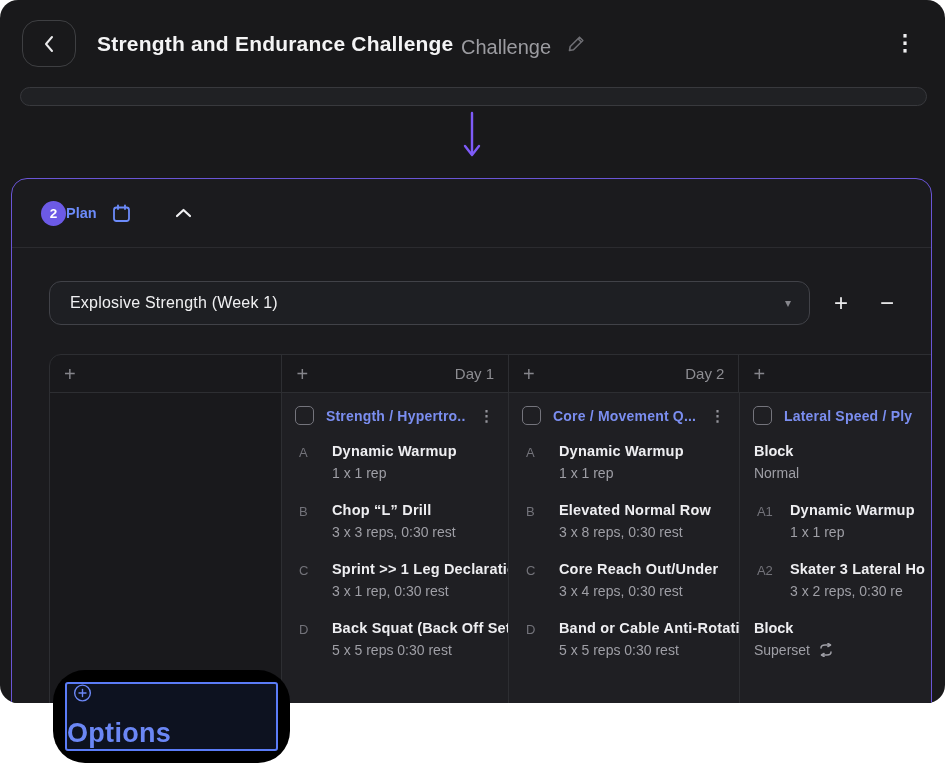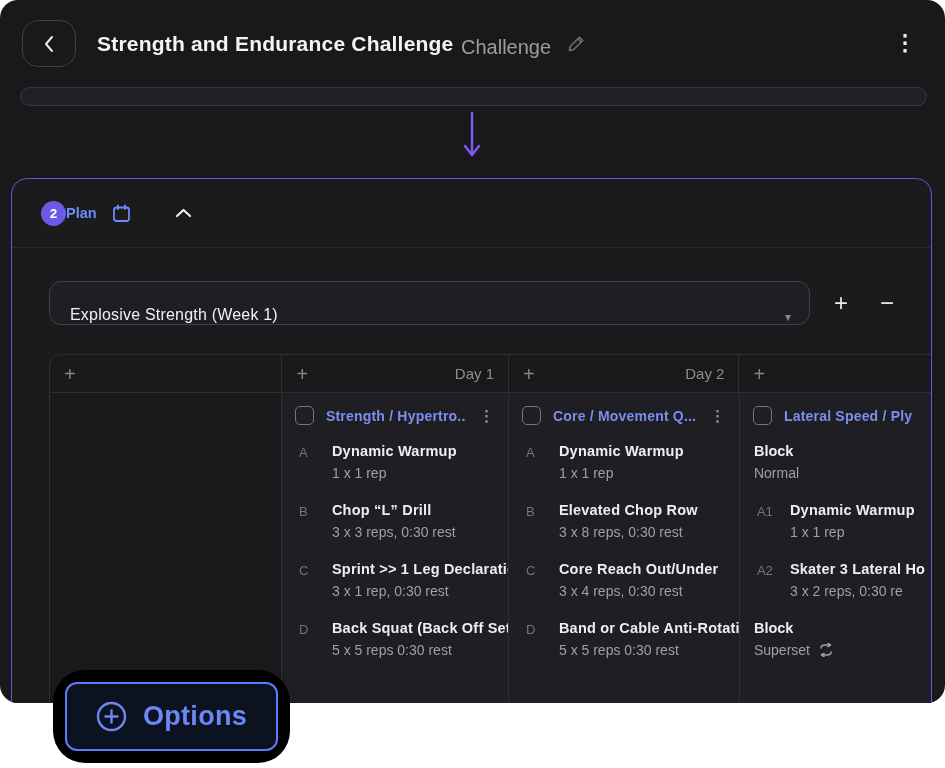--- a/index.html
+++ b/index.html
@@ -67,21 +67,21 @@
     display:flex; align-items:center; gap:15px; color:#6c8bfa;
     font-size:14.5px; font-weight:700; cursor:pointer;
   }
   .collapse-btn { margin-left:44px; cursor:pointer; display:flex; }
   
   .selector-row {
     display:flex; align-items:center; margin:33px 29px 0 37px;
   }
   .week-select {
     flex:1; height:44px; background:#1e1f23; border:1px solid #414248;
-    border-radius:12px; display:flex; align-items:flex-end;
+    border-radius:12px; display:flex; align-items:center;
     padding:0 18px 0 20px; cursor:pointer;
   }
   .week-select-value { flex:1; font-size:16px; color:#f0f0f2; letter-spacing:.2px; }
   .select-caret { color:#86868c; font-size:12px; }
   .stepper-btn {
     width:30px; height:30px; margin-left:16px; border:none; background:none;
     color:#ececee; font-size:24px; font-weight:400; line-height:30px;
     text-align:center; cursor:pointer;
   }
   
@@ -124,23 +124,24 @@
   .block-row { padding-left:14px; margin-bottom:21px; }
   .block-name { color:#eeeef1; font-size:14.5px; font-weight:700; }
   .block-type { color:#9f9fa6; font-size:14px; margin-top:6px; display:flex; align-items:center; gap:8px; }
   
   .options-outline {
     position:absolute; left:53px; top:670px; width:237px; height:93px;
     background:#000; border-radius:32px;
   }
   .options-btn {
     position:absolute; left:12px; top:12px; right:12px; bottom:12px;
-    background:#0d1220; border:2px solid #5b7cf7; border-radius:12px;
-    display:flex; align-items:center; justify-content:center; gap:16px;
+    background:#0d1220; border:2px solid #5b7cf7; border-radius:3px;
+    display:flex; align-items:flex-start; justify-content:center; gap:16px;
     cursor:pointer;
+    flex-direction:column;
   }
   .options-label { color:#6b87f5; font-size:27px; font-weight:600; letter-spacing:.3px; }
   svg { display:block; }
 </style>
 </head>
 <body>
 
 <div class="window">
 
   <div class="app-header">
@@ -270,21 +271,21 @@
             <div class="ex-row">
               <span class="ex-tag">A</span>
               <div>
                   <div class="ex-name">Dynamic Warmup</div>
               <div class="ex-detail">1 x 1 rep</div>
                 </div>
             </div>
             <div class="ex-row">
               <span class="ex-tag">B</span>
               <div>
-                  <div class="ex-name">Elevated Chop Row</div>
+                  <div class="ex-name">Elevated Normal Row</div>
               <div class="ex-detail">3 x 8 reps,  0:30 rest</div>
                 </div>
             </div>
             <div class="ex-row">
               <span class="ex-tag">C</span>
               <div>
                   <div class="ex-name">Core Reach Out/Under</div>
               <div class="ex-detail">3 x 4 reps,  0:30 rest</div>
                 </div>
             </div>

